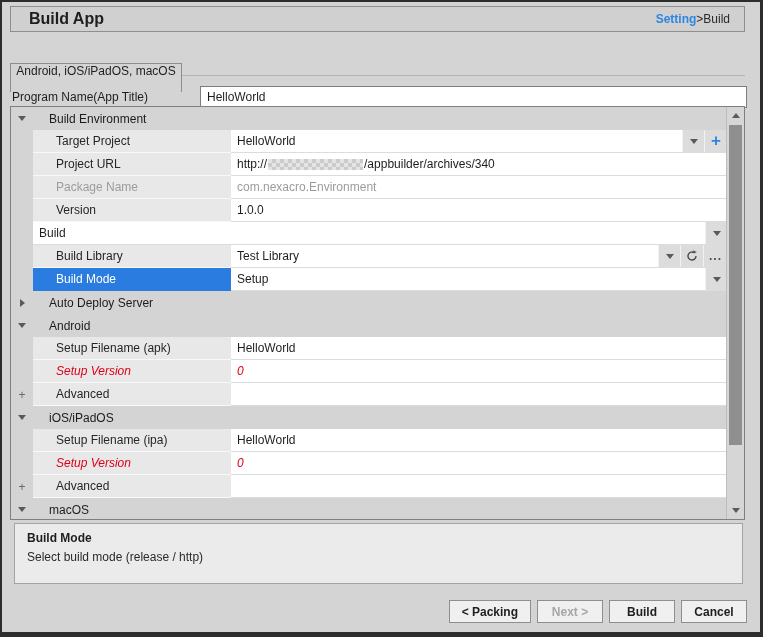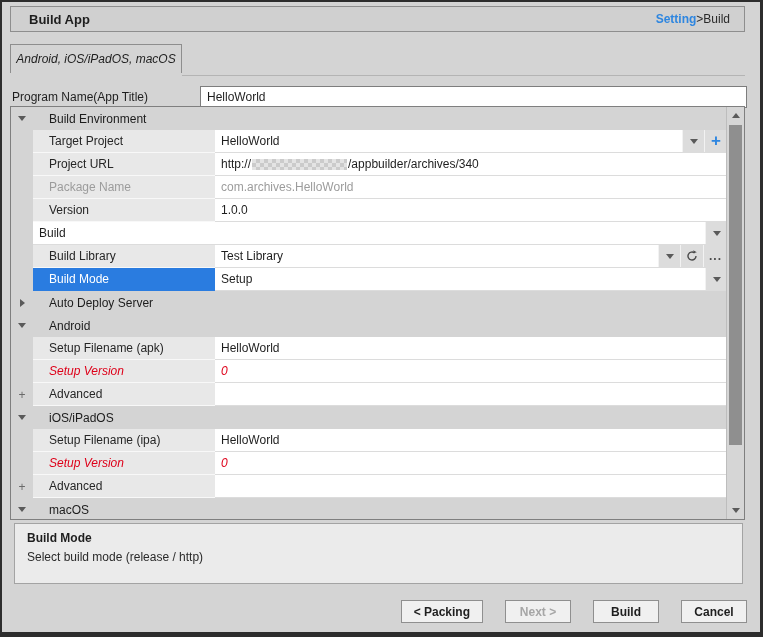--- a/index.html
+++ b/index.html
@@ -7,50 +7,50 @@
     position:relative;width:763px;height:637px;box-sizing:border-box;
     background:#d4d4d4;border:2px solid #2d2d2d;border-bottom-width:5px;border-right-width:3px;
     font-family:"Liberation Sans",sans-serif;font-size:12px;color:#1e1e1e;overflow:hidden;
   }
   
   .titlebar{
     position:absolute;left:8px;top:4px;width:735px;height:26px;box-sizing:border-box;
     border:1px solid #8e8e8e;background:#d0d0d0;display:flex;align-items:center;
     justify-content:space-between;padding:0 14px 0 18px;
   }
-  .titlebar .title{font-weight:bold;font-size:13px;}
+  .titlebar .title{font-weight:bold;font-size:16px;}
   .crumbs{display:flex;align-items:center;}
   .crumb-link{color:#2e86e0;font-weight:bold;cursor:pointer;}
   .crumb-sep,.crumb-cur{color:#2a2a2a;}
   
   .tab{
-    position:absolute;left:8px;top:42px;width:172px;height:29px;box-sizing:border-box;
+    position:absolute;left:8px;top:61px;width:172px;height:29px;box-sizing:border-box;
     border:1px solid #8e8e8e;border-bottom:none;background:#d4d4d4;
-    display:flex;align-items:center;justify-content:center;font-style:italic;
+    display:flex;justify-content:center;
   }
   .tab-underline{position:absolute;left:180px;top:73px;width:563px;height:1px;background:#b4b4b4;}
   
   .progrow{position:absolute;left:10px;top:78px;width:735px;height:34px;display:flex;align-items:center;}
   .progrow .plbl{width:188px;}
   .progrow input{
     flex:1;height:22px;box-sizing:border-box;border:1px solid #7d7d7d;background:#fff;
     font-family:"Liberation Sans",sans-serif;font-size:12px;padding:0 6px;color:#1e1e1e;outline:none;
   }
   
   .grid{
     position:absolute;left:8px;top:104px;width:735px;height:414px;box-sizing:border-box;
     border:1px solid #7f7f7f;background:#d4d4d4;overflow:hidden;
   }
   .rows{position:absolute;left:0;top:0;right:17px;}
   .row{display:flex;height:23px;align-items:stretch;}
   .gutter{width:22px;display:flex;align-items:center;justify-content:center;flex:none;}
   .sec-label{display:flex;align-items:center;padding-left:16px;color:#1c1c1c;}
   .plabel{
-    width:182px;flex:none;background:#e8e8e8;display:flex;align-items:center;
-    padding-left:16px;box-sizing:border-box;border-bottom:1px solid #f8f8f8;color:#262626;
+    width:198px;flex:none;background:#e8e8e8;display:flex;align-items:center;
+    padding-left:23px;box-sizing:border-box;border-bottom:1px solid #f8f8f8;color:#262626;
   }
   .pvalue{
     flex:1;background:#fff;display:flex;align-items:center;box-sizing:border-box;
     border-bottom:1px solid #dcdcdc;overflow:hidden;
   }
   .vtext{padding:0 6px;white-space:nowrap;flex:1;}
   .row.selected .plabel{background:#2a7ce0;color:#fff;border-bottom-color:#2a7ce0;}
   .row.alert .plabel,.row.alert .vtext{color:#de0019;font-style:italic;}
   .row.muted .plabel,.row.muted .vtext{color:#9c9c9c;}
   .ctl{
@@ -75,21 +75,21 @@
   .tri-u{width:0;height:0;border-left:4px solid transparent;border-right:4px solid transparent;border-bottom:5px solid #5a5a5a;}
   .sthumb{position:absolute;left:2px;right:2px;top:18px;height:320px;background:#8f8f8f;}
   
   .desc{
     position:absolute;left:12px;top:521px;width:729px;height:61px;box-sizing:border-box;
     background:#ebebeb;border:1px solid #a3a3a3;padding:7px 12px;
   }
   .desc .dtitle{font-weight:bold;}
   .desc .dtext{margin-top:5px;color:#2a2a2a;}
   
-  .footer{position:absolute;right:13px;top:598px;display:flex;gap:22px;}
+  .footer{position:absolute;right:13px;top:598px;display:flex;gap:6px;}
   .btn{
     min-width:66px;height:23px;box-sizing:border-box;border:1px solid #8f8f8f;background:#f0f0f0;
     display:flex;align-items:center;justify-content:center;font-weight:bold;font-size:12px;
     padding:0 12px;cursor:pointer;color:#1e1e1e;
   }
   .btn.disabled{color:#a6a6a6;cursor:default;}
 </style>
 </head>
 <body>
 
@@ -137,21 +137,21 @@
           <span class="gutter"></span>
           <span class="plabel">Project URL</span>
           <span class="pvalue">
             <span class="vtext"><span>http://</span><span class="redacted"></span><span>/appbuilder/archives/340</span></span>
           </span>
         </div>
         <div class="row muted">
           <span class="gutter"></span>
           <span class="plabel">Package Name</span>
           <span class="pvalue">
-            <span class="vtext">com.archives.HelloWorld</span>
+            <span class="vtext">com.nexacro.Environment</span>
           </span>
         </div>
         <div class="row">
           <span class="gutter"></span>
           <span class="plabel">Version</span>
           <span class="pvalue">
             <span class="vtext">1.0.0</span>
           </span>
         </div>
         <div class="row">

